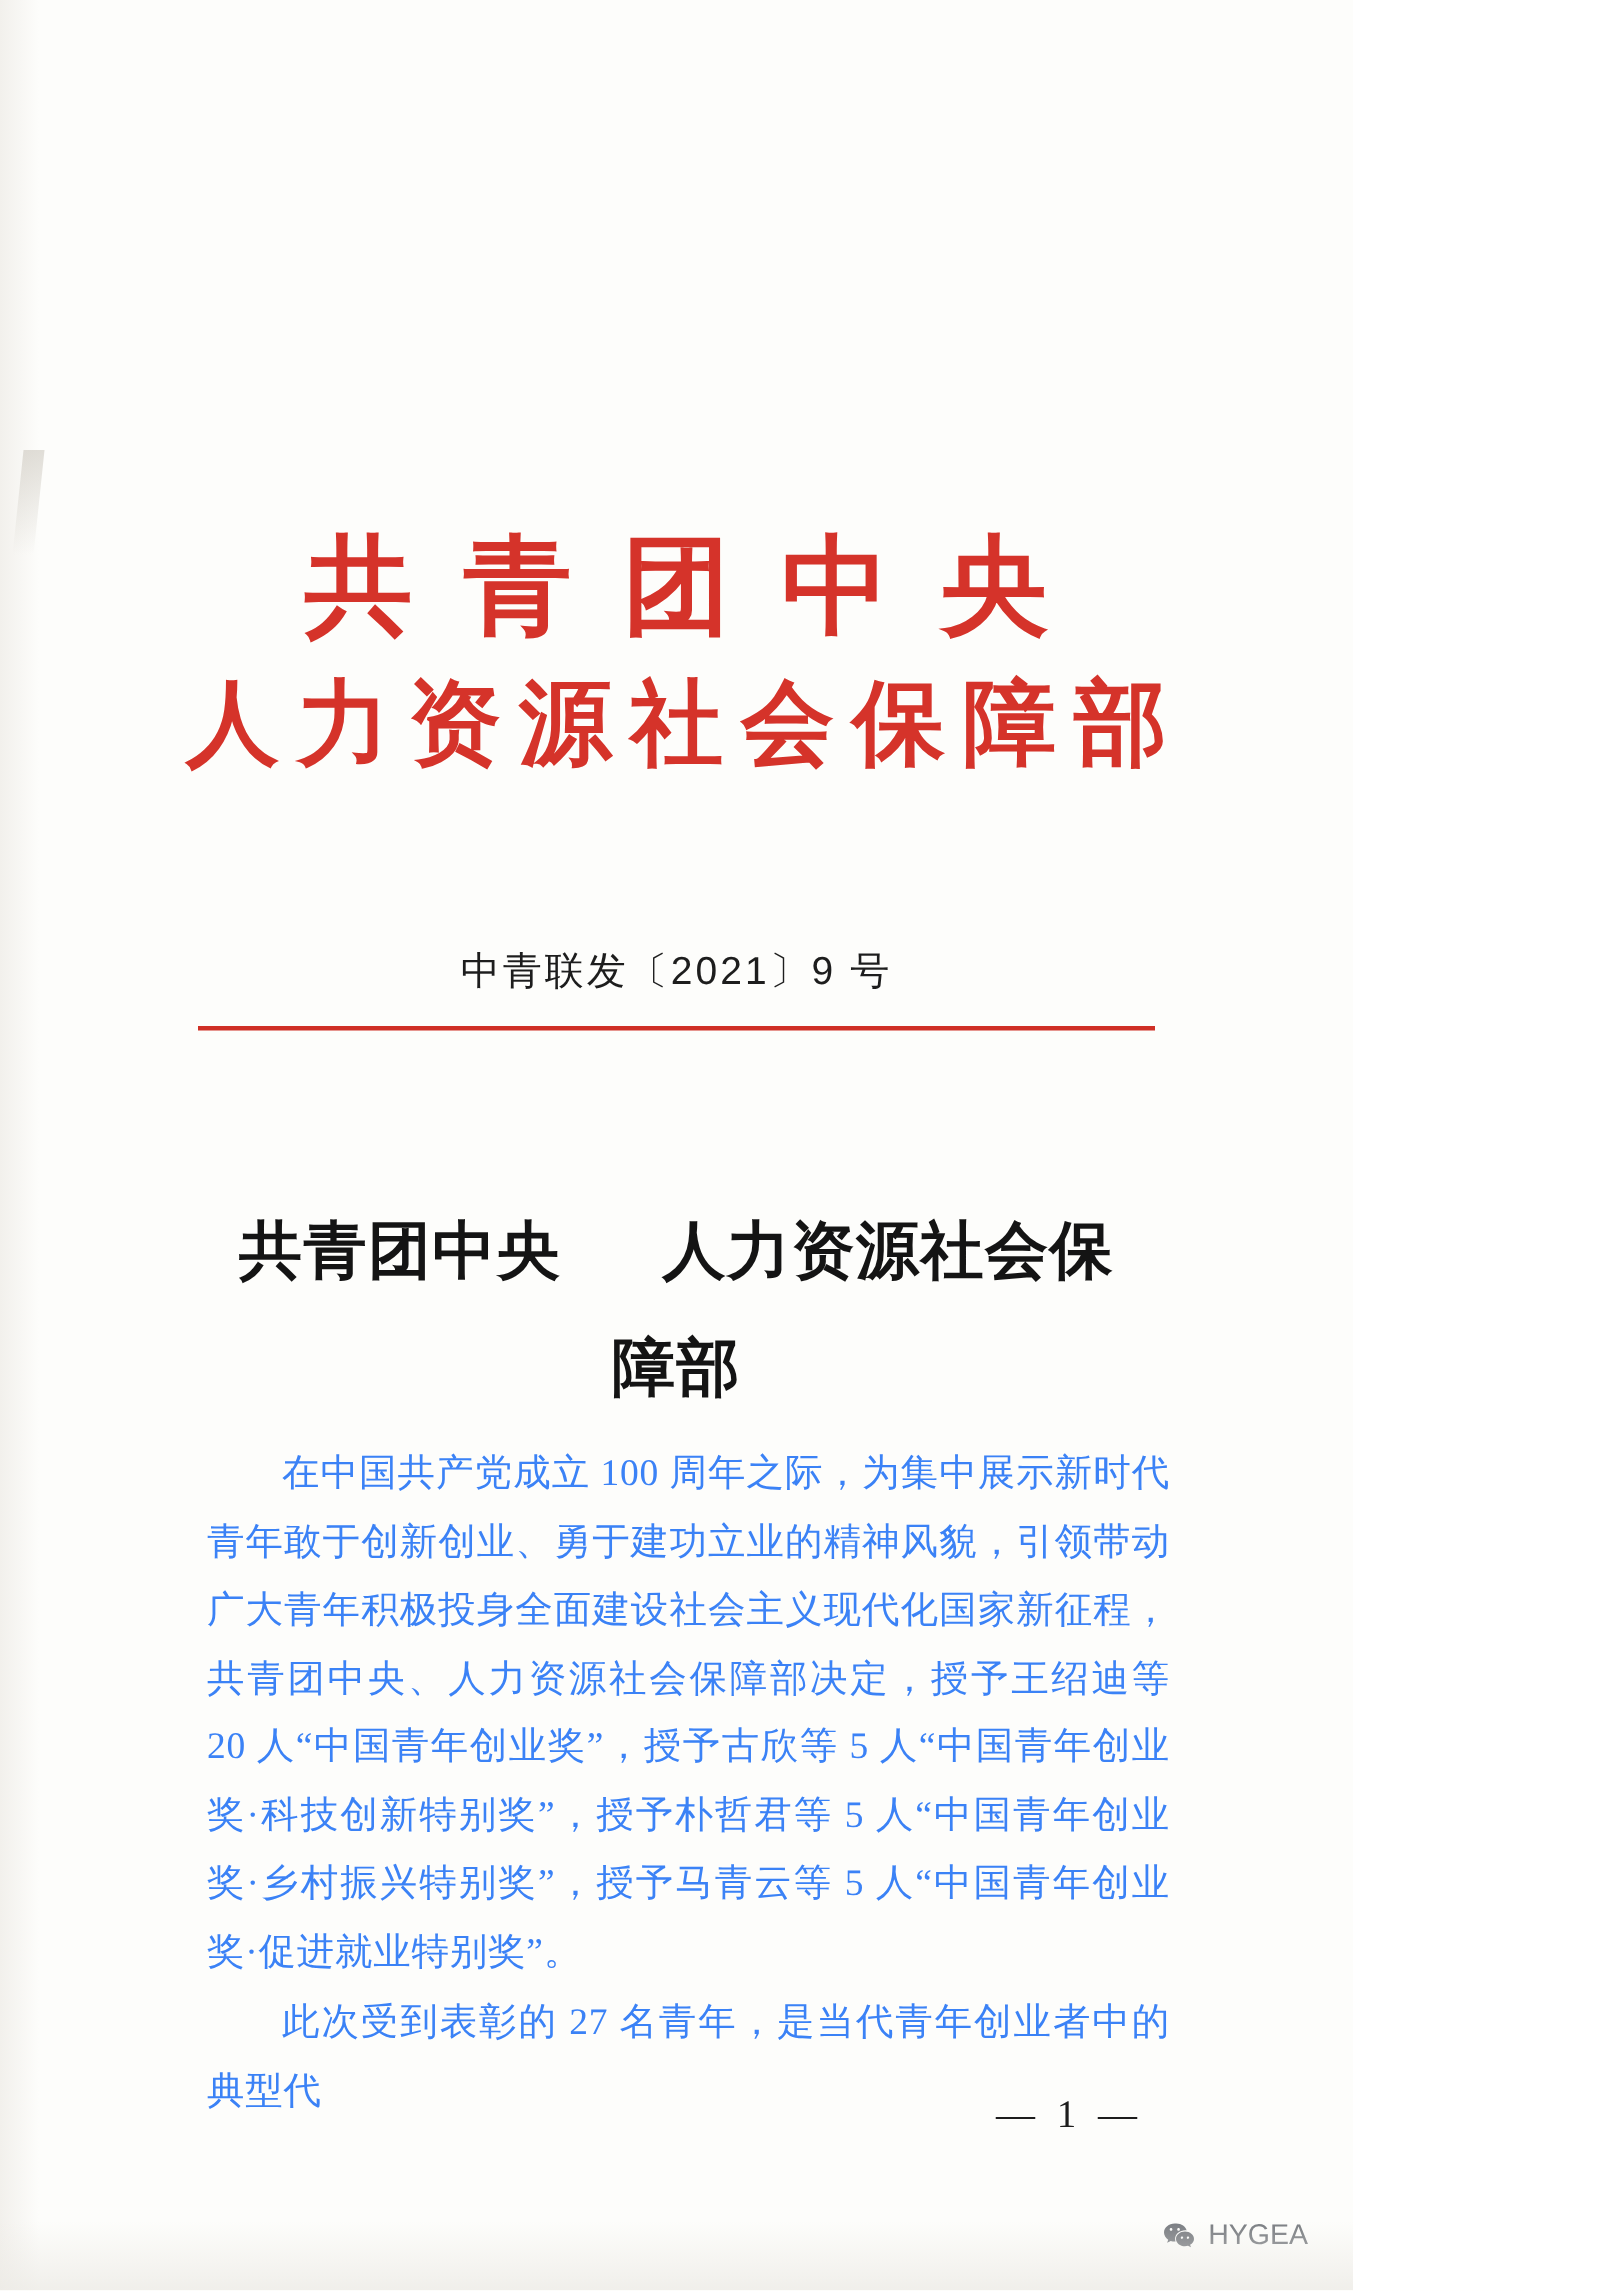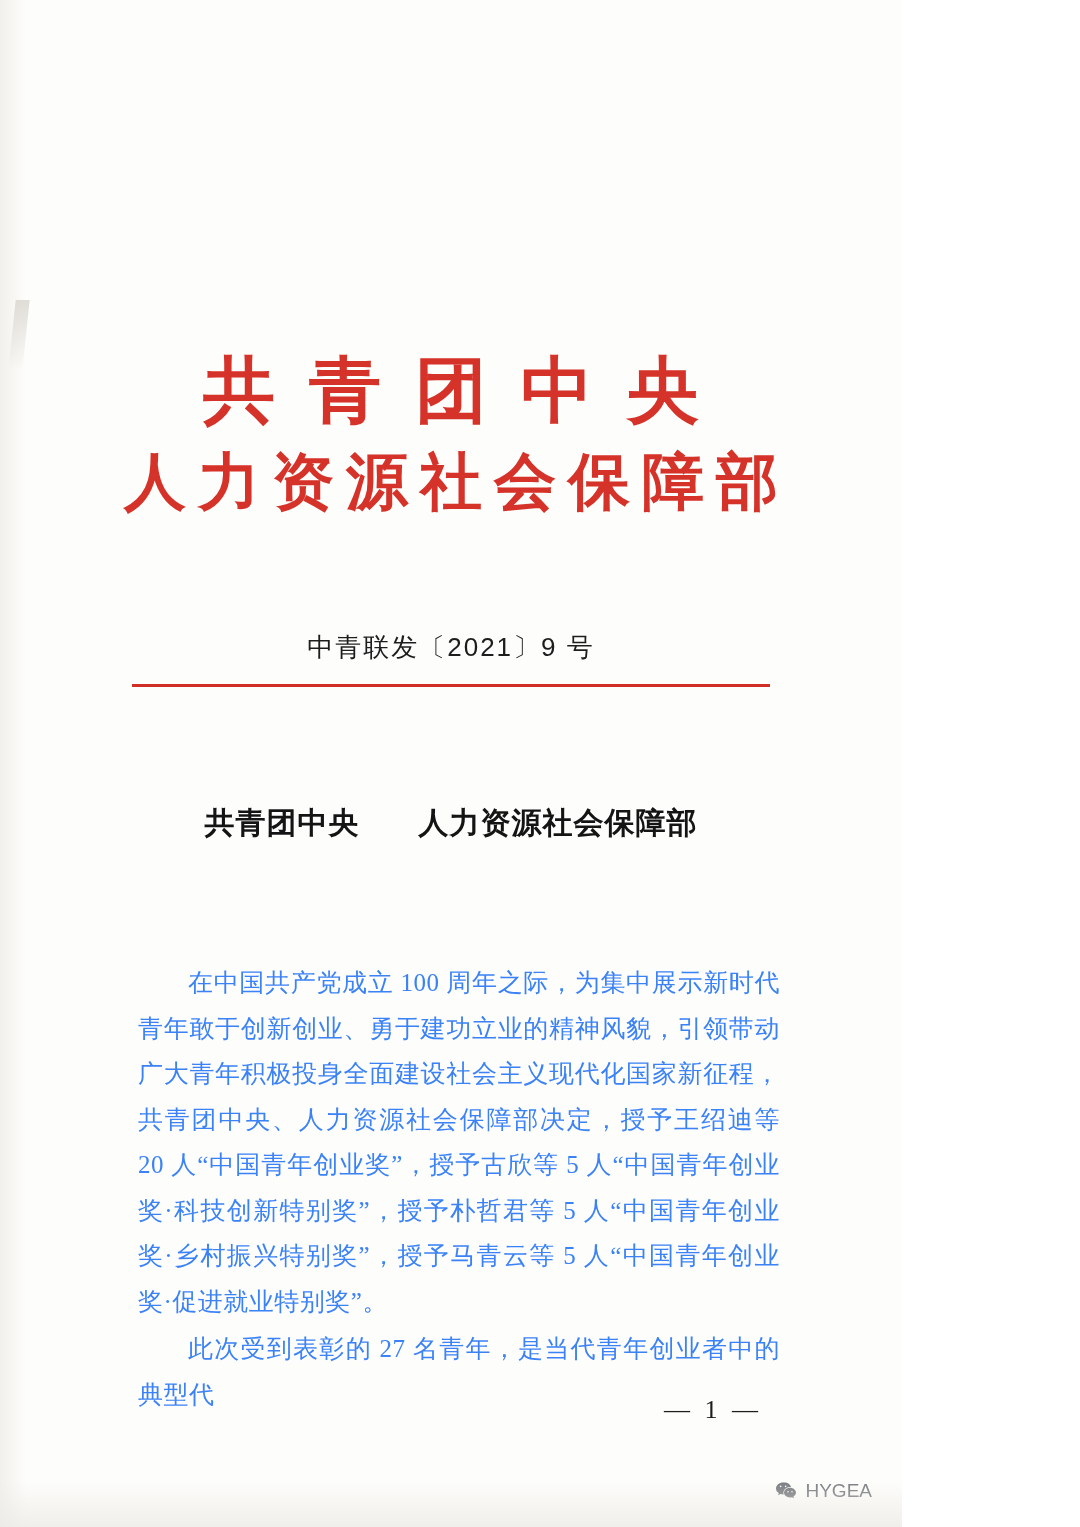--- a/index.html
+++ b/index.html
@@ -84,21 +84,21 @@
 
   .title {
     position: absolute;
     left: 140px;
     right: 140px;
     top: 795px;
     text-align: center;
     color: #141414;
     font-family: "DejaVu Serif", serif;
     font-weight: bold;
-    font-size: 30px;
+    font-size: 42px;
     line-height: 1.85;
     letter-spacing: 1px;
   }
   .title .sep { display: inline-block; width: 36px; }
 
   .body {
     position: absolute;
     left: 138px;
     right: 122px;
     top: 960px;

